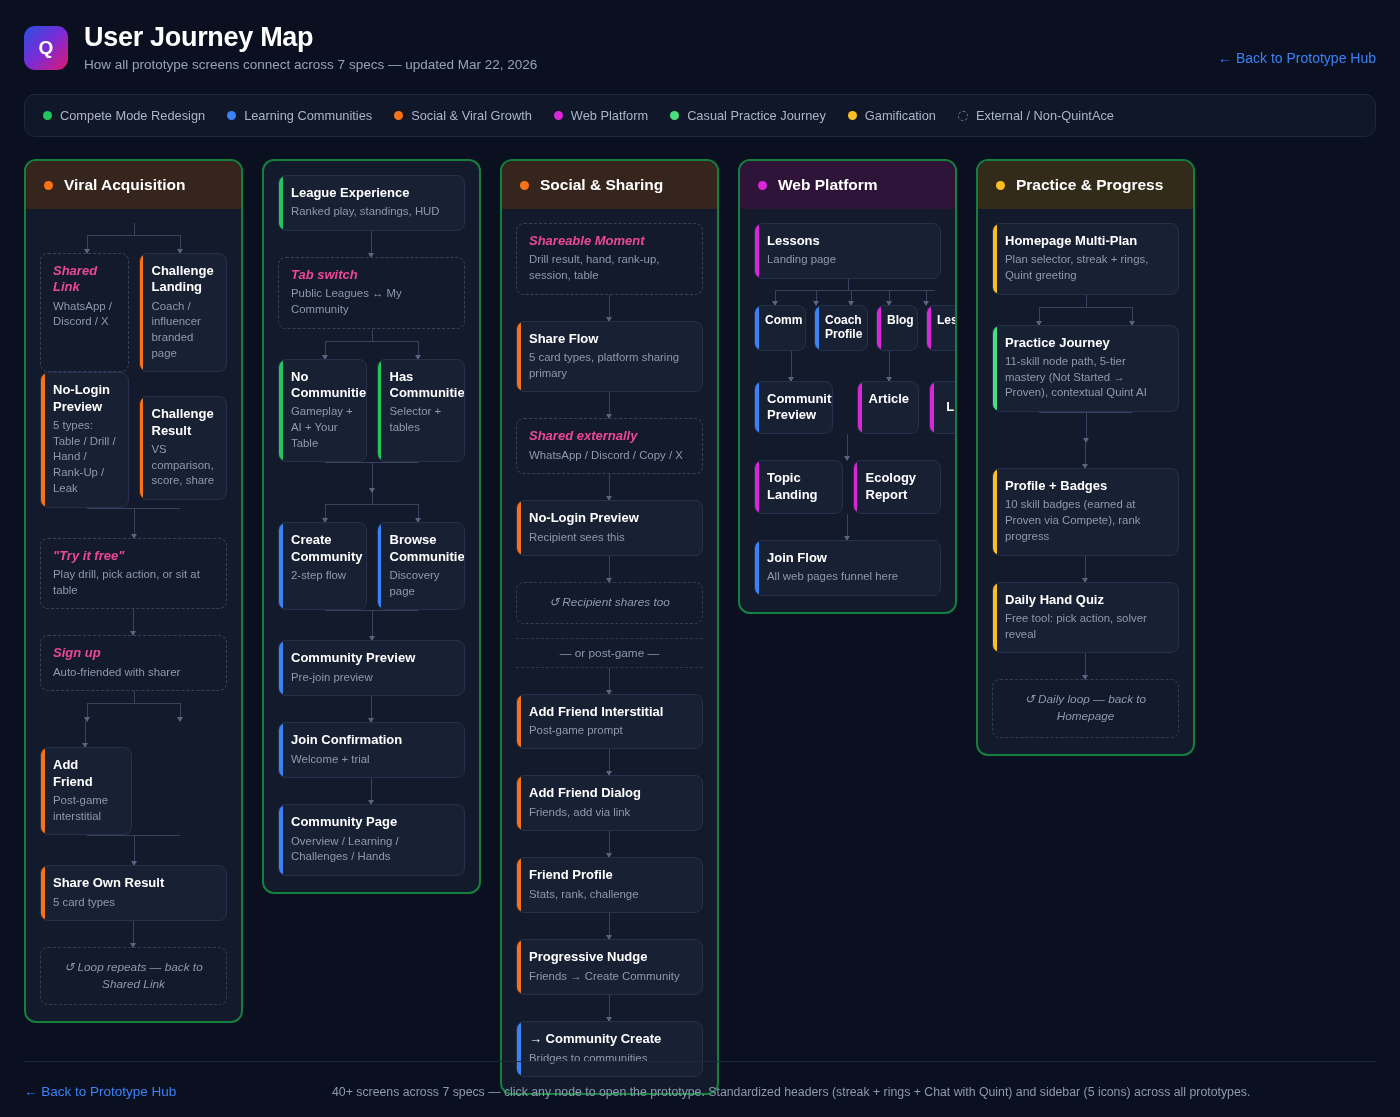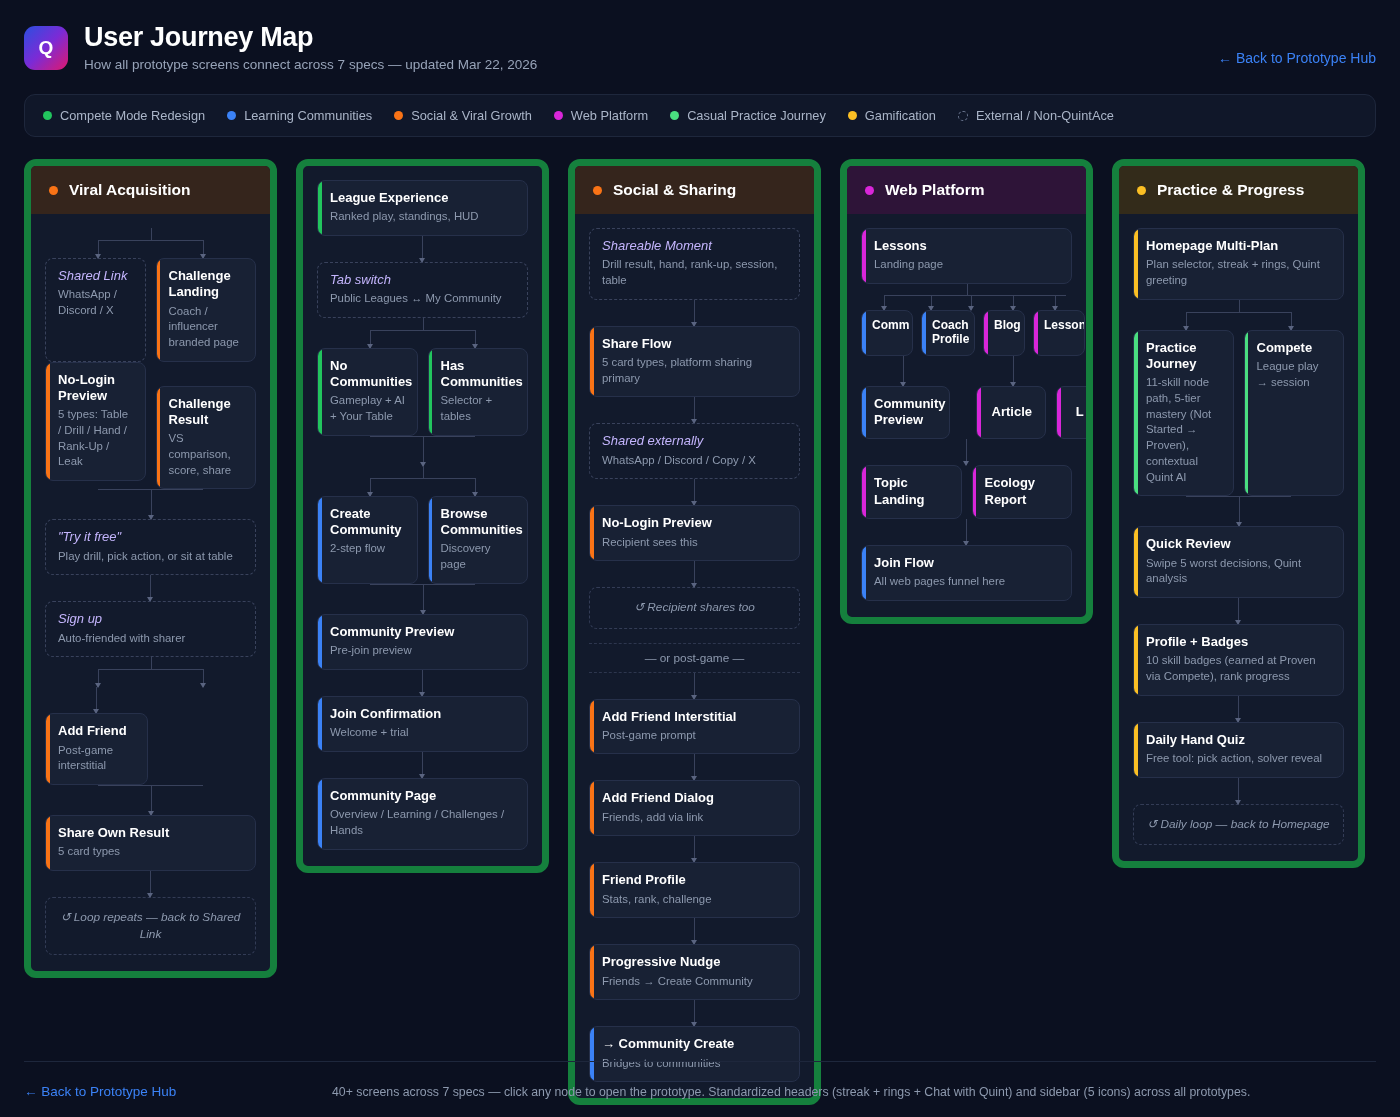--- a/index.html
+++ b/index.html
@@ -44,23 +44,23 @@
   .legend-dot { width: 9px; height: 9px; border-radius: 50%; flex: none; }
   .legend-dot.ghost { background: transparent; border: 1px dashed #6b7790; width: 10px; height: 10px; }
 
   
   .board {
     display: flex; gap: 19px;
     padding: 22px 24px 0 24px;
     align-items: flex-start;
   }
   .col {
-    width: 253px; flex: none;
+    width: 219px; flex: none;
     background: #121a2c;
-    border: 7px solid #15803d;
+    border: 2px solid #15803d;
     border-radius: 12px;
     overflow: hidden;
   }
   .col-head {
     padding: 15px 18px;
     display: flex; align-items: center; gap: 11px;
     font-size: 15.5px; font-weight: bold; color: #fff;
   }
   .col-head .hdot { width: 9px; height: 9px; border-radius: 50%; flex: none; }
   .col-body { padding: 14px 14px 16px 14px; position: relative; }
@@ -77,21 +77,21 @@
   .node .accent {
     position: absolute; left: 0; top: 0; bottom: 0; width: 3.5px;
   }
   .node .n-title { font-size: 13px; font-weight: bold; color: #ffffff; line-height: 1.25; }
   .node .n-sub { font-size: 11.4px; color: #8d99ae; line-height: 1.38; margin-top: 3px; }
 
   .node.ghost {
     background: transparent;
     border: 1px dashed #39425c;
   }
-  .node.ghost .n-title { font-style: italic; color: #c4b5fd; font-weight: normal; }
+  .node.ghost .n-title { font-style: italic; color: #ec4899; font-weight: bold; }
   .node.ghost .n-sub { color: #8d99ae; }
 
   .loop {
     border: 1px dashed #333c56;
     border-radius: 8px;
     padding: 11px 10px;
     text-align: center;
     font-size: 11.8px; font-style: italic; color: #8d99ae;
     line-height: 1.45;
   }
@@ -464,21 +464,21 @@
           </div>
           <div class="fanrow" style="height: 30px;">
             <div class="leg" style="left:20%;height:30px;top:0"></div>
             <div class="leg" style="left:72%;height:30px;top:0"></div>
           </div>
           <div class="pair" style="gap: 10px;">
             <div class="node" style="display: flex; align-items: center; min-height: 46px; flex: 0 0 42%;">
               <span class="accent" style="background: rgb(59, 130, 246);"></span>
               <div class="n-title">Community Preview</div>
             </div>
-            <div class="node" style="display: flex; align-items: center; min-height: 46px; flex: 0 0 33%; justify-content: center; margin-left: 8%;">
+            <div class="node" style="display: flex; align-items: flex-start; min-height: 46px; flex: 0 0 33%; justify-content: center; margin-left: 8%;">
               <span class="accent" style="background: rgb(217, 38, 217);"></span>
               <div class="n-title">Article</div>
             </div>
             <div class="node" style="display: flex; align-items: center; min-height: 46px; flex: 0 0 22%; justify-content: center;">
               <span class="accent" style="background: rgb(217, 38, 217);"></span>
               <div class="n-title">L</div>
             </div>
           </div>
           <div class="v arrow" style="height: 26px;"></div>
           <div class="pair">
@@ -515,34 +515,24 @@
             <div class="bar" style="left:25%;right:25%"></div>
             <div class="leg" style="left:25%"></div>
             <div class="leg" style="left:75%"></div>
           </div>
           <div class="pair">
             <div class="node">
               <span class="accent" style="background: rgb(74, 222, 128);"></span>
               <div class="n-title">Practice Journey</div>
               <div class="n-sub">11-skill node path, 5-tier mastery (Not Started → Proven), contextual Quint AI</div>
             </div>
-            <div class="node">
-              <span class="accent" style="background: rgb(74, 222, 128);"></span>
-              <div class="n-title">Compete</div>
-              <div class="n-sub">League play → session</div>
-            </div>
           </div>
           <div class="merge">
             <div class="bar" style="left:25%;right:25%"></div>
             <div class="mid"></div>
-          </div>
-          <div class="node">
-            <span class="accent" style="background: rgb(251, 191, 36);"></span>
-            <div class="n-title">Quick Review</div>
-            <div class="n-sub">Swipe 5 worst decisions, Quint analysis</div>
           </div>
           <div class="v arrow" style="height: 26px;"></div>
           <div class="node">
             <span class="accent" style="background: rgb(251, 191, 36);"></span>
             <div class="n-title">Profile + Badges</div>
             <div class="n-sub">10 skill badges (earned at Proven via Compete), rank progress</div>
           </div>
           <div class="v arrow" style="height: 26px;"></div>
           <div class="node">
             <span class="accent" style="background: rgb(251, 191, 36);"></span>

